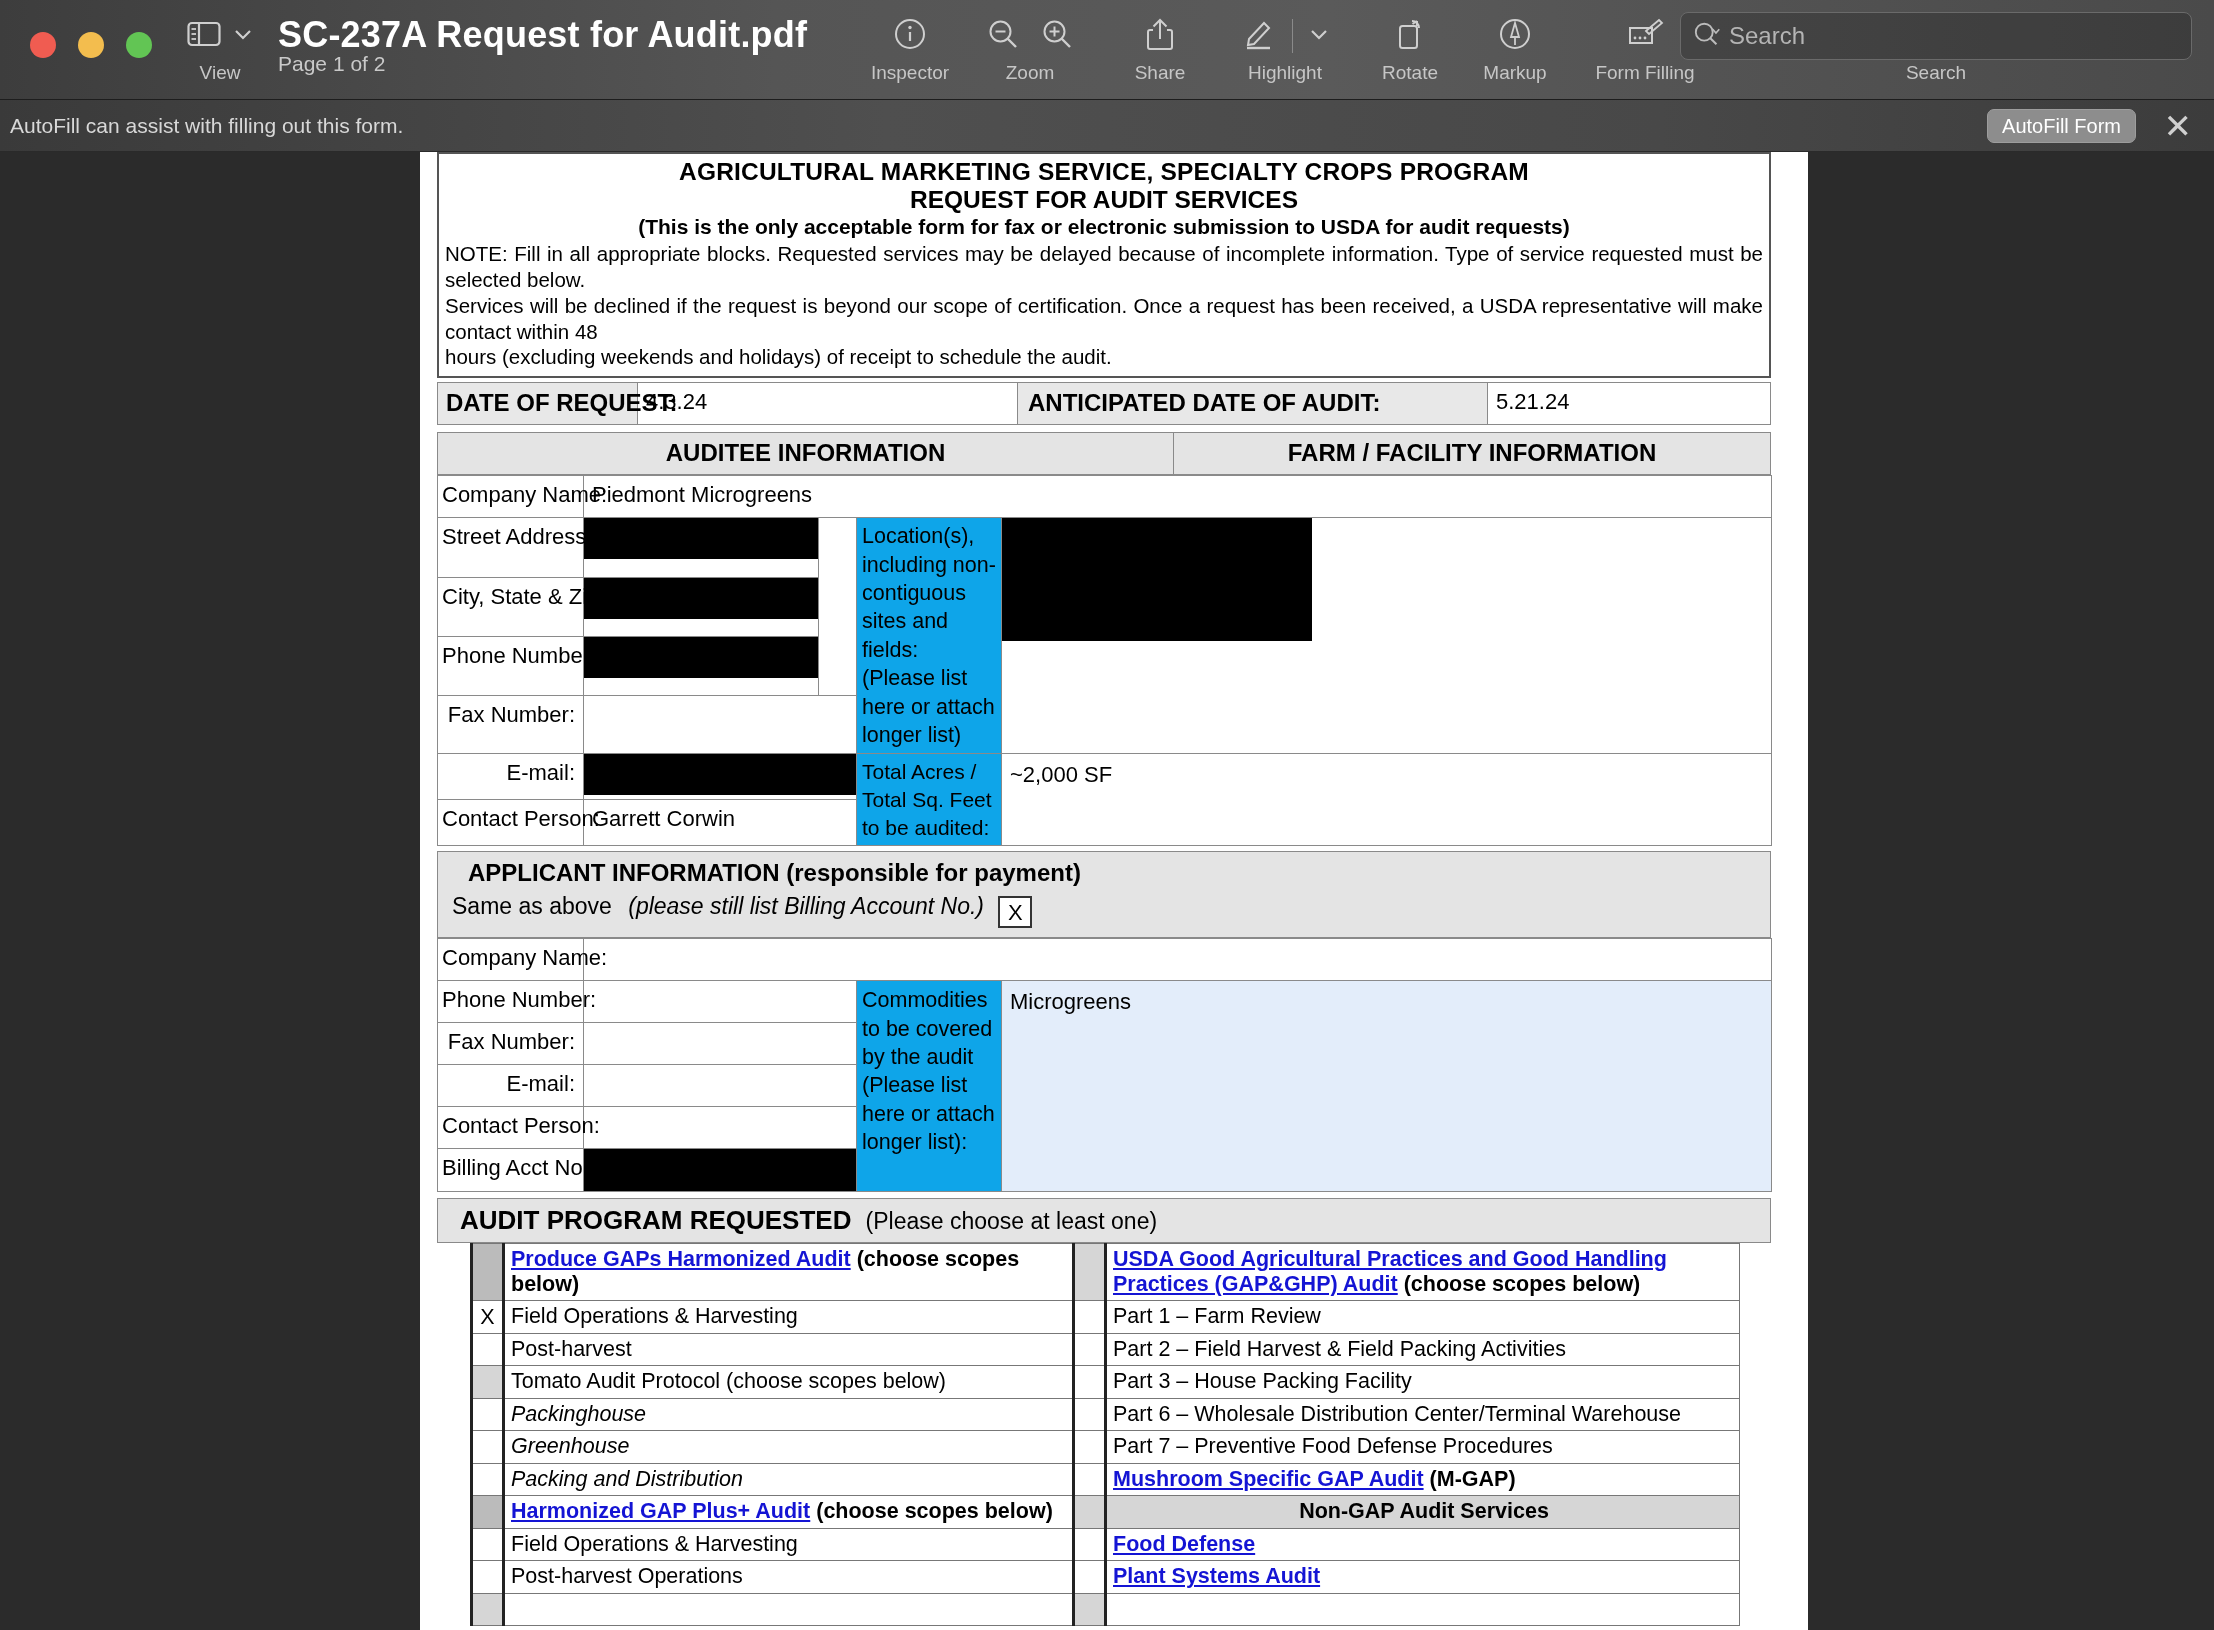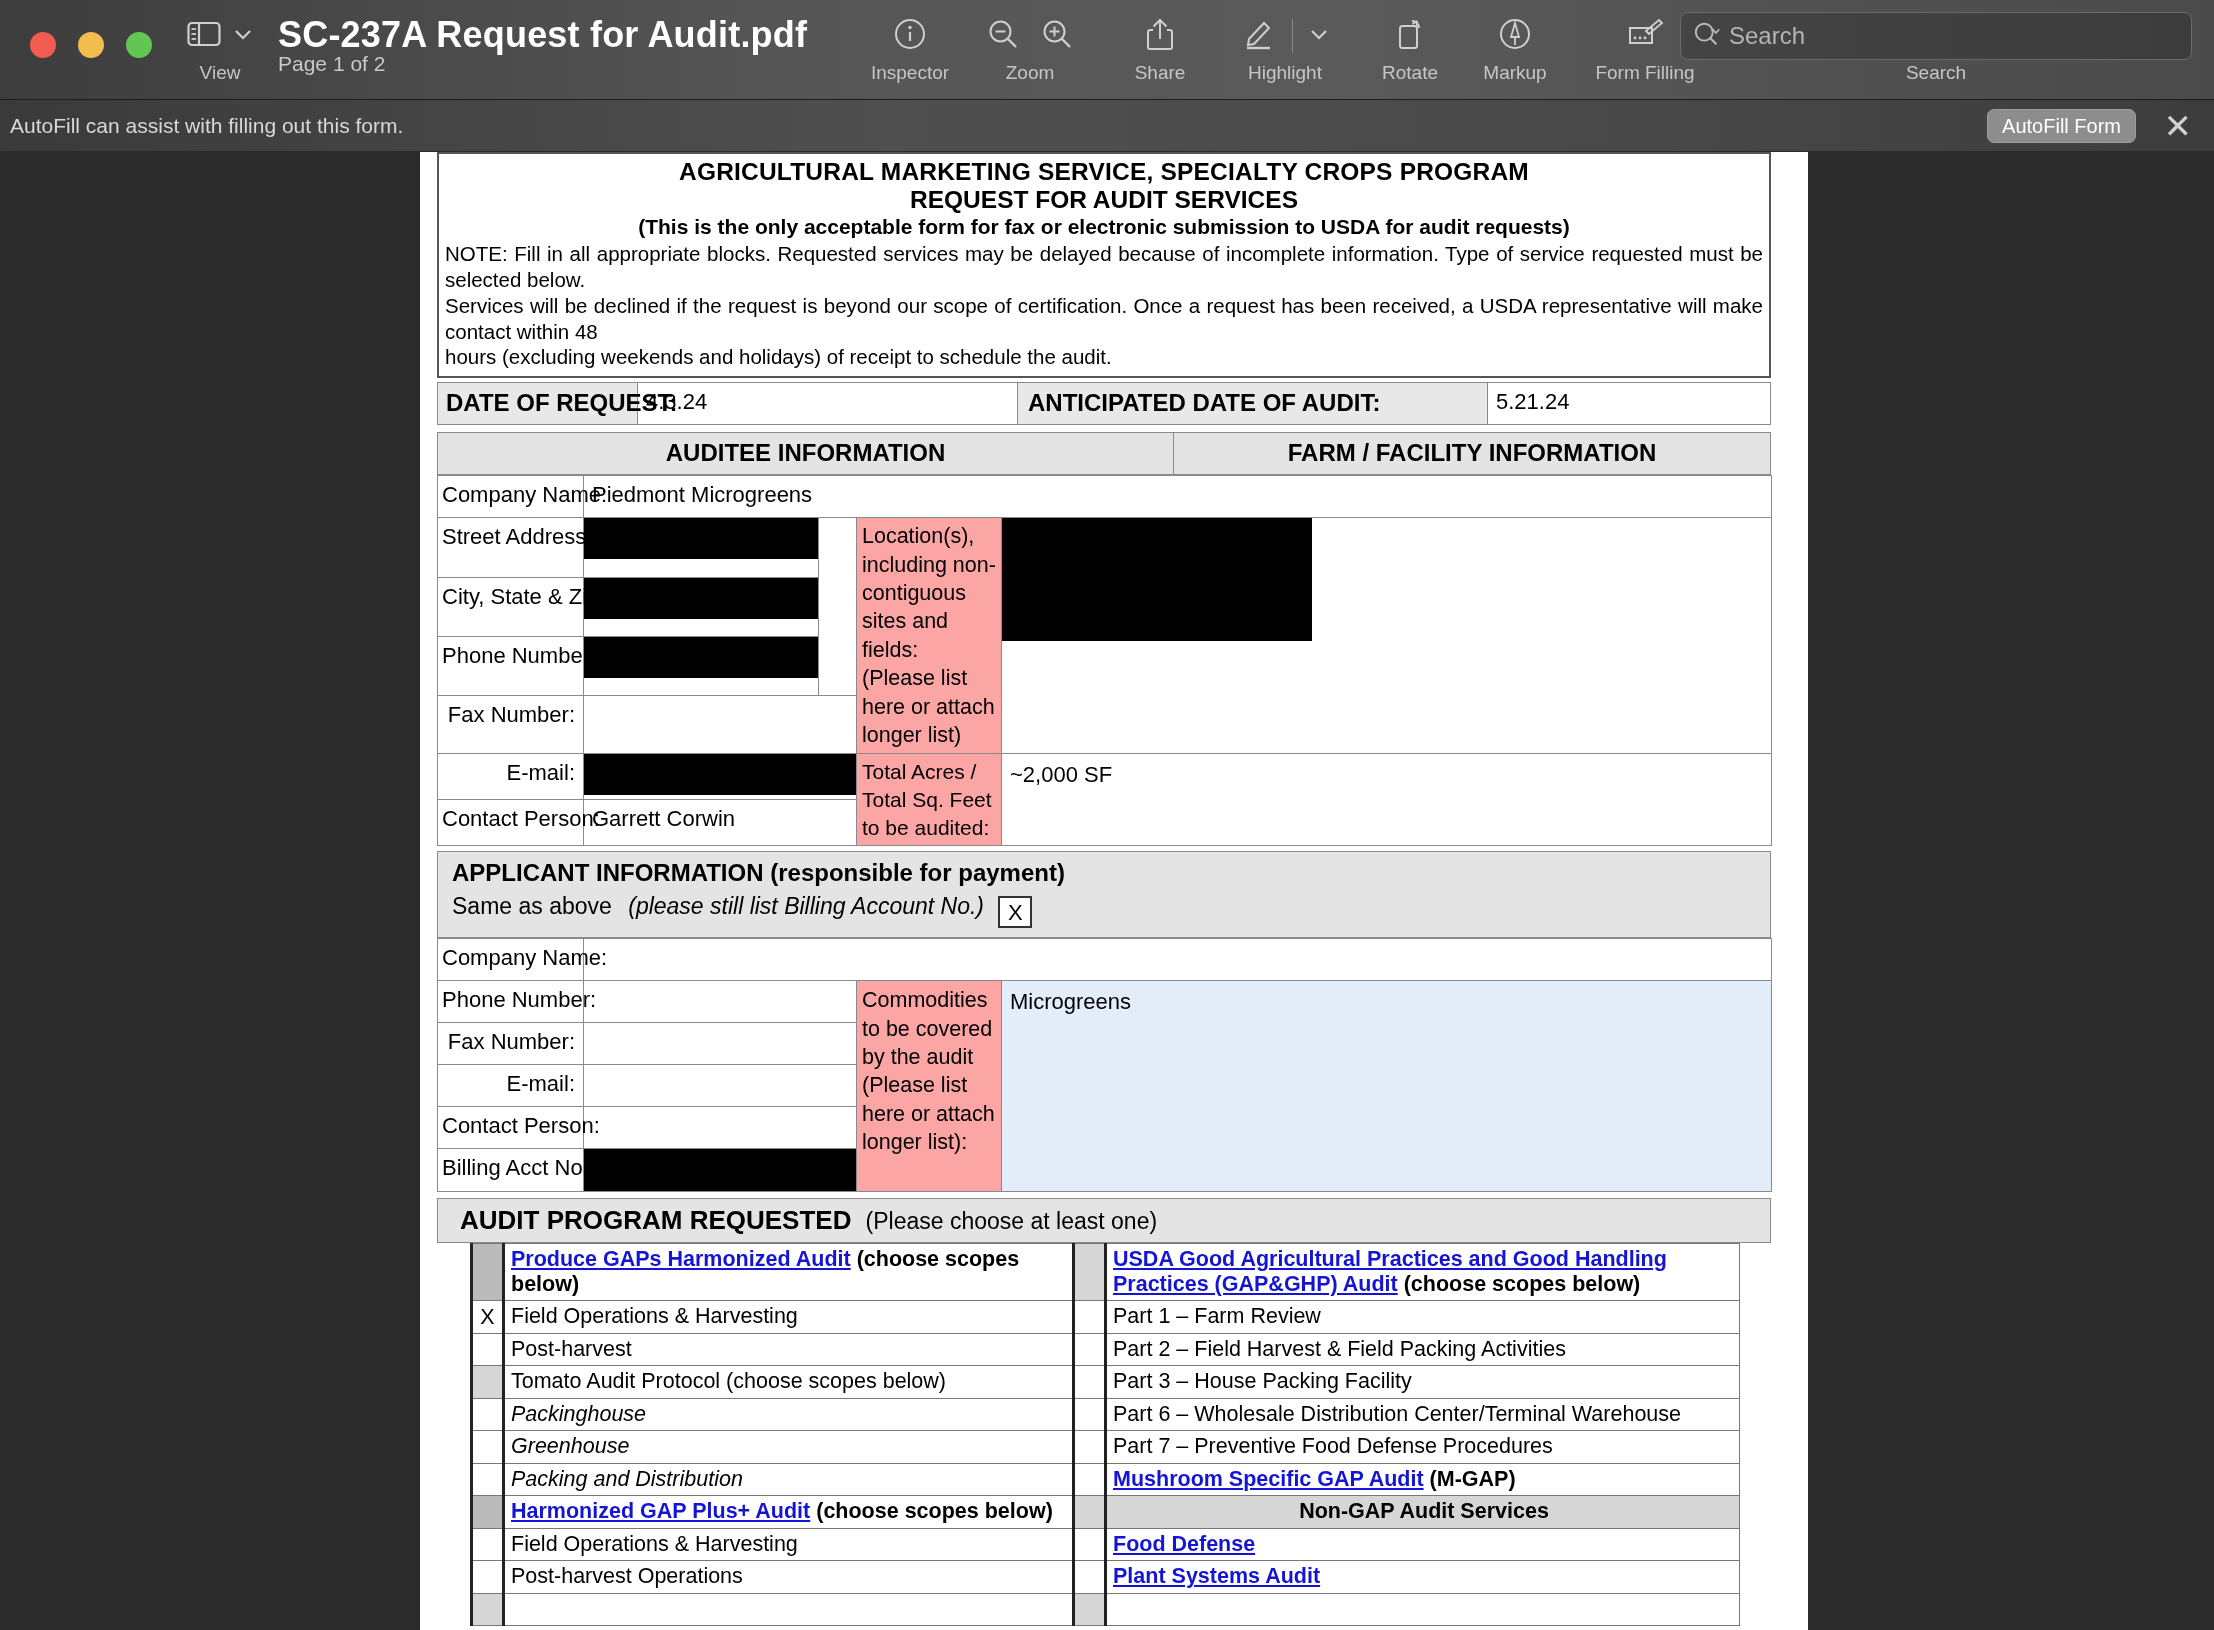--- a/index.html
+++ b/index.html
@@ -83,30 +83,30 @@
               font-size:22px; color:#000; line-height:1.16;}
   .hdrbox{ border:2px solid #555 !important; padding:4px 6px 6px 6px !important;
            text-align:center; }
   .t1{ font-weight:bold; font-size:24.5px; letter-spacing:.2px;}
   .t2{ font-weight:bold; font-size:24.5px;}
   .t3{ font-weight:bold; font-size:21px;}
   .note{ font-size:20.5px; text-align:justify; line-height:1.26; padding-top:2px;}
   .note .ln{ display:block; }
 
   .gray{ background:#e8e8e8;}
-  .gray2{ background:#fca5a5;}
+  .gray2{ background:#0ea5e9;}
   .grayhdr{ background:#e4e4e4;}
   .bluefill{ background:#e3edfa;}
   .lbl{ text-align:right; padding:6px 8px 6px 4px !important; white-space:nowrap;}
   .val{ padding:6px 0 6px 8px !important;}
   .ctr{ text-align:center;}
   .bold{ font-weight:bold;}
   .redact{ background:#000; height:100%; display:block;}
 
-  .secttl{ font-weight:bold; font-size:24px;}
+  .secttl{ font-weight:bold; font-size:24px;margin-left:16px;}
   .ital{ font-style:italic;}
 
   .xbox{ display:inline-block; border:2px solid #333; background:#fff;
          width:34px; height:32px; line-height:30px; text-align:center;
          font-size:22px; vertical-align:-6px; margin-left:8px;}
 
   
   table.ap{ border-collapse:collapse; width:1268px; table-layout:fixed; margin-left:33px;}
   table.ap td{ border:1px solid #777; padding:0; font-size:21.5px; color:#000;
                vertical-align:middle; line-height:1.14;}

